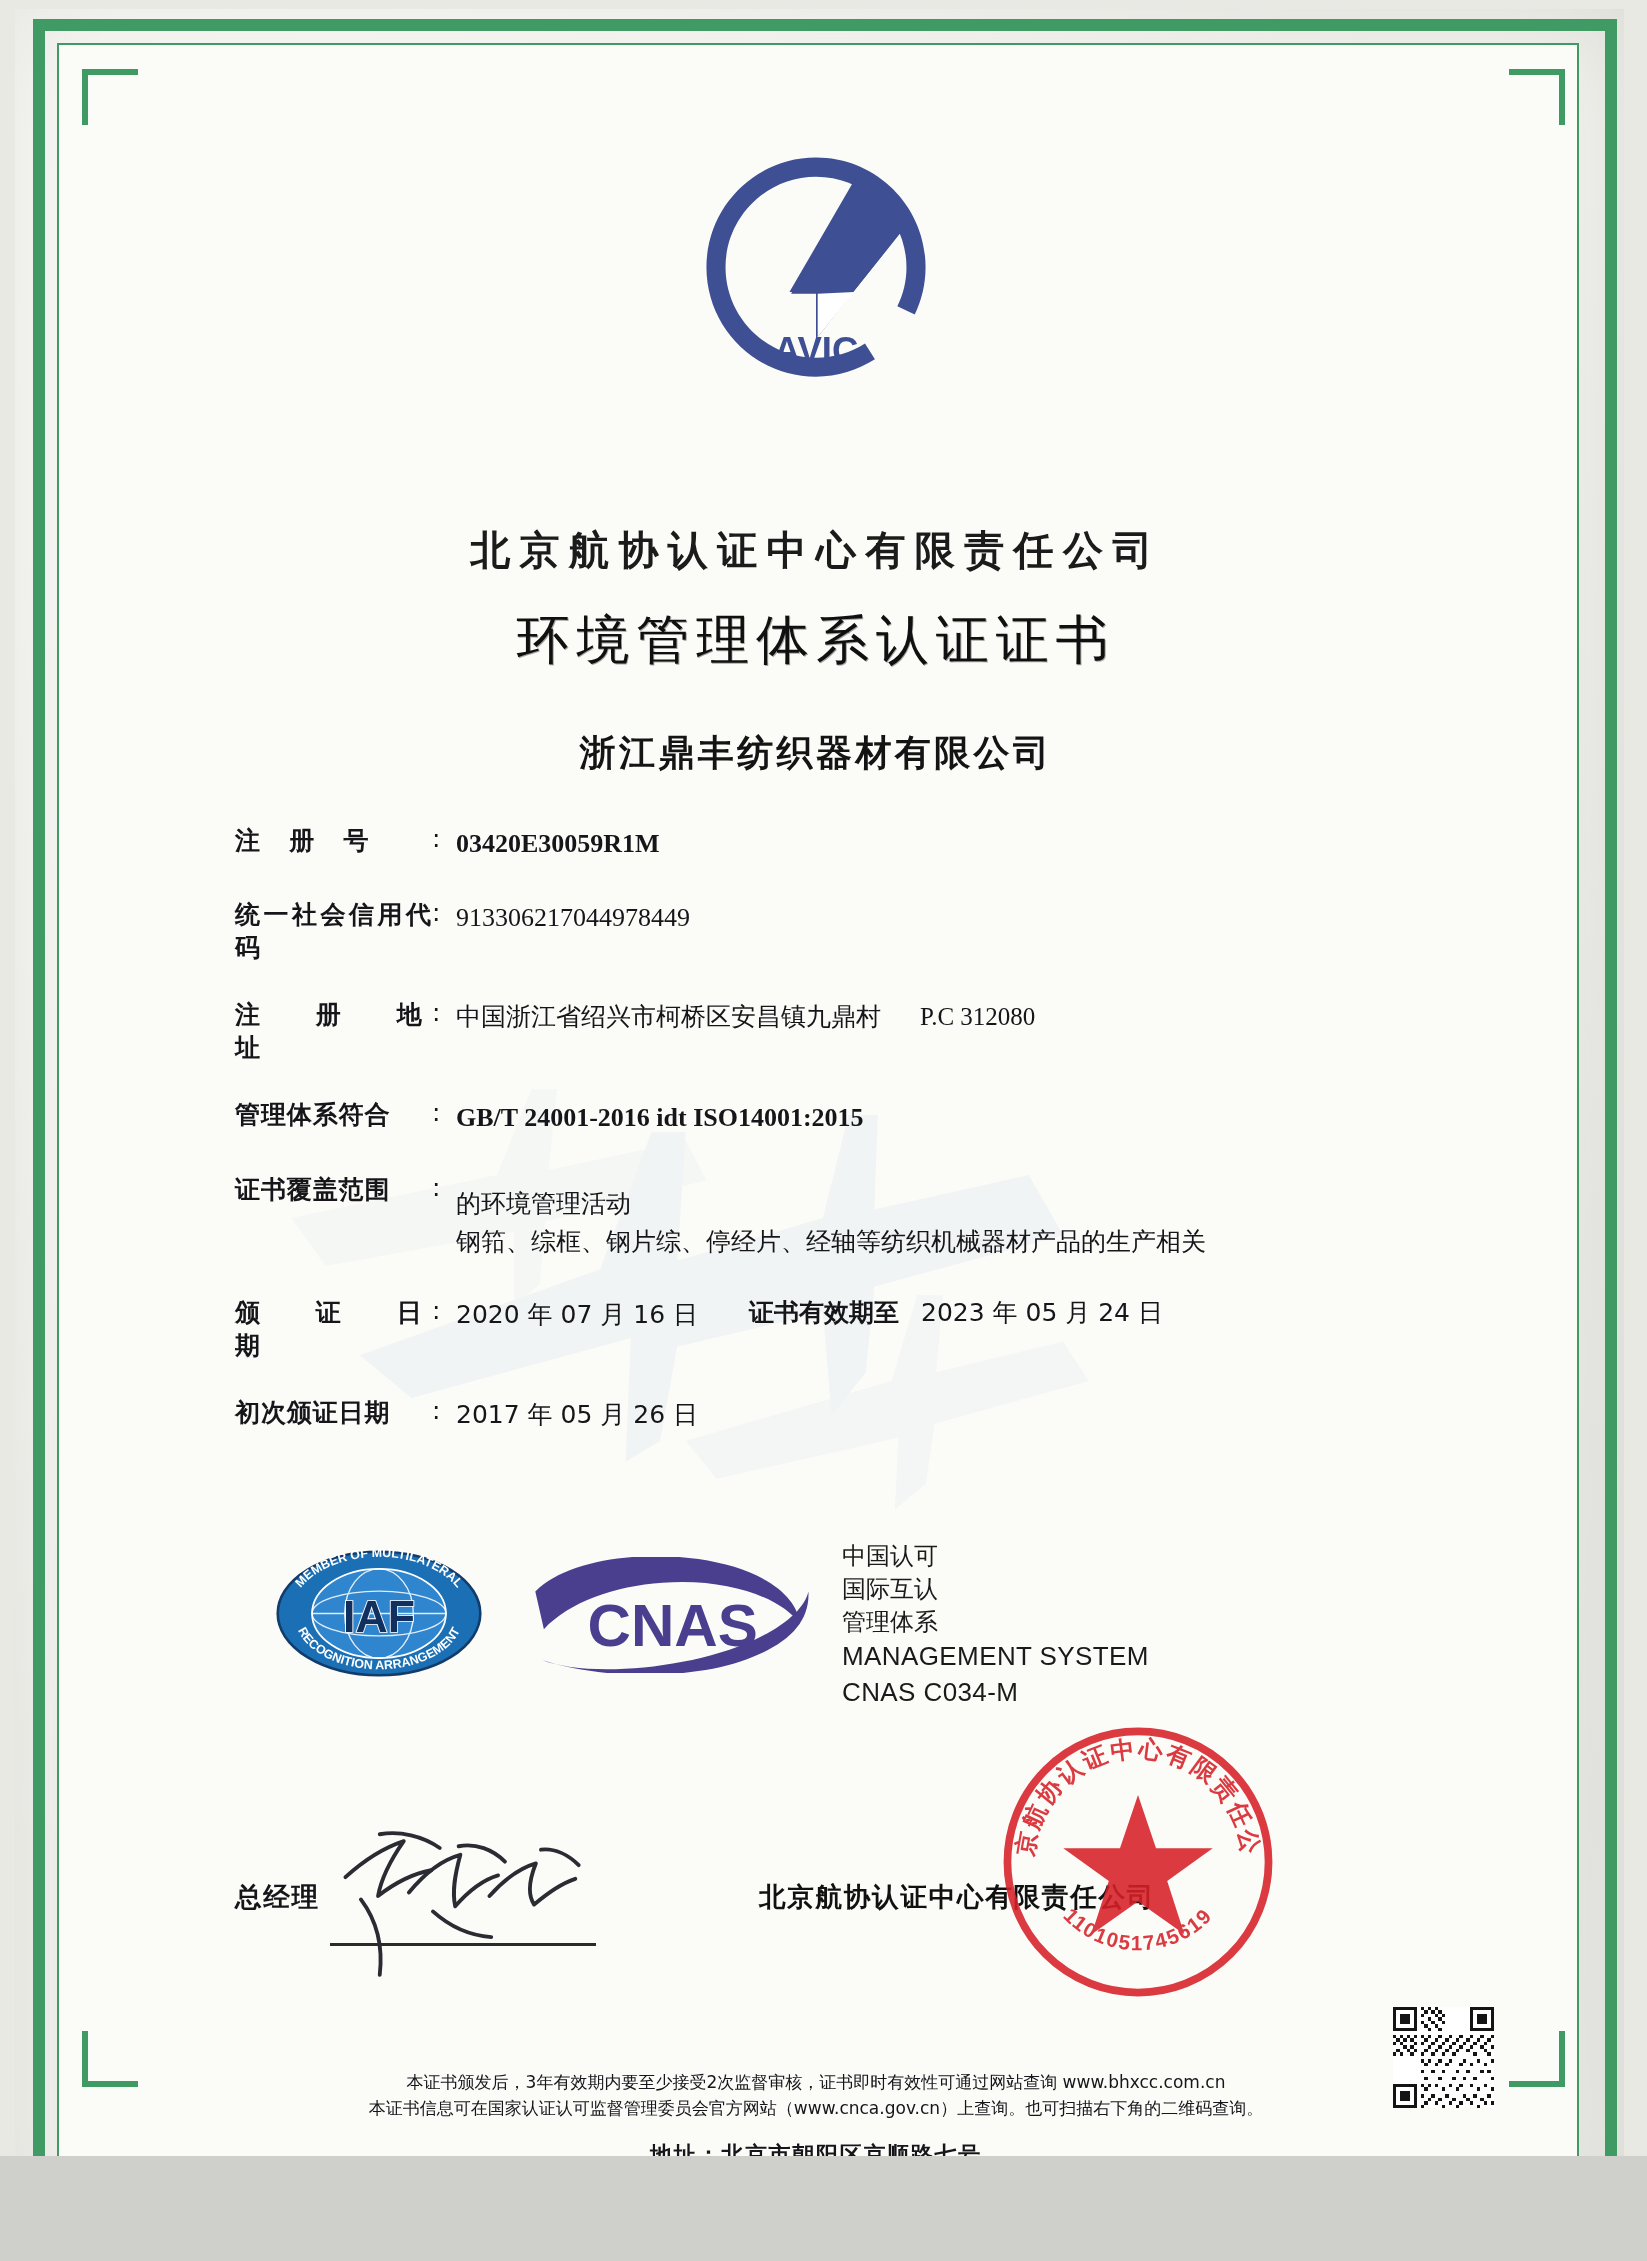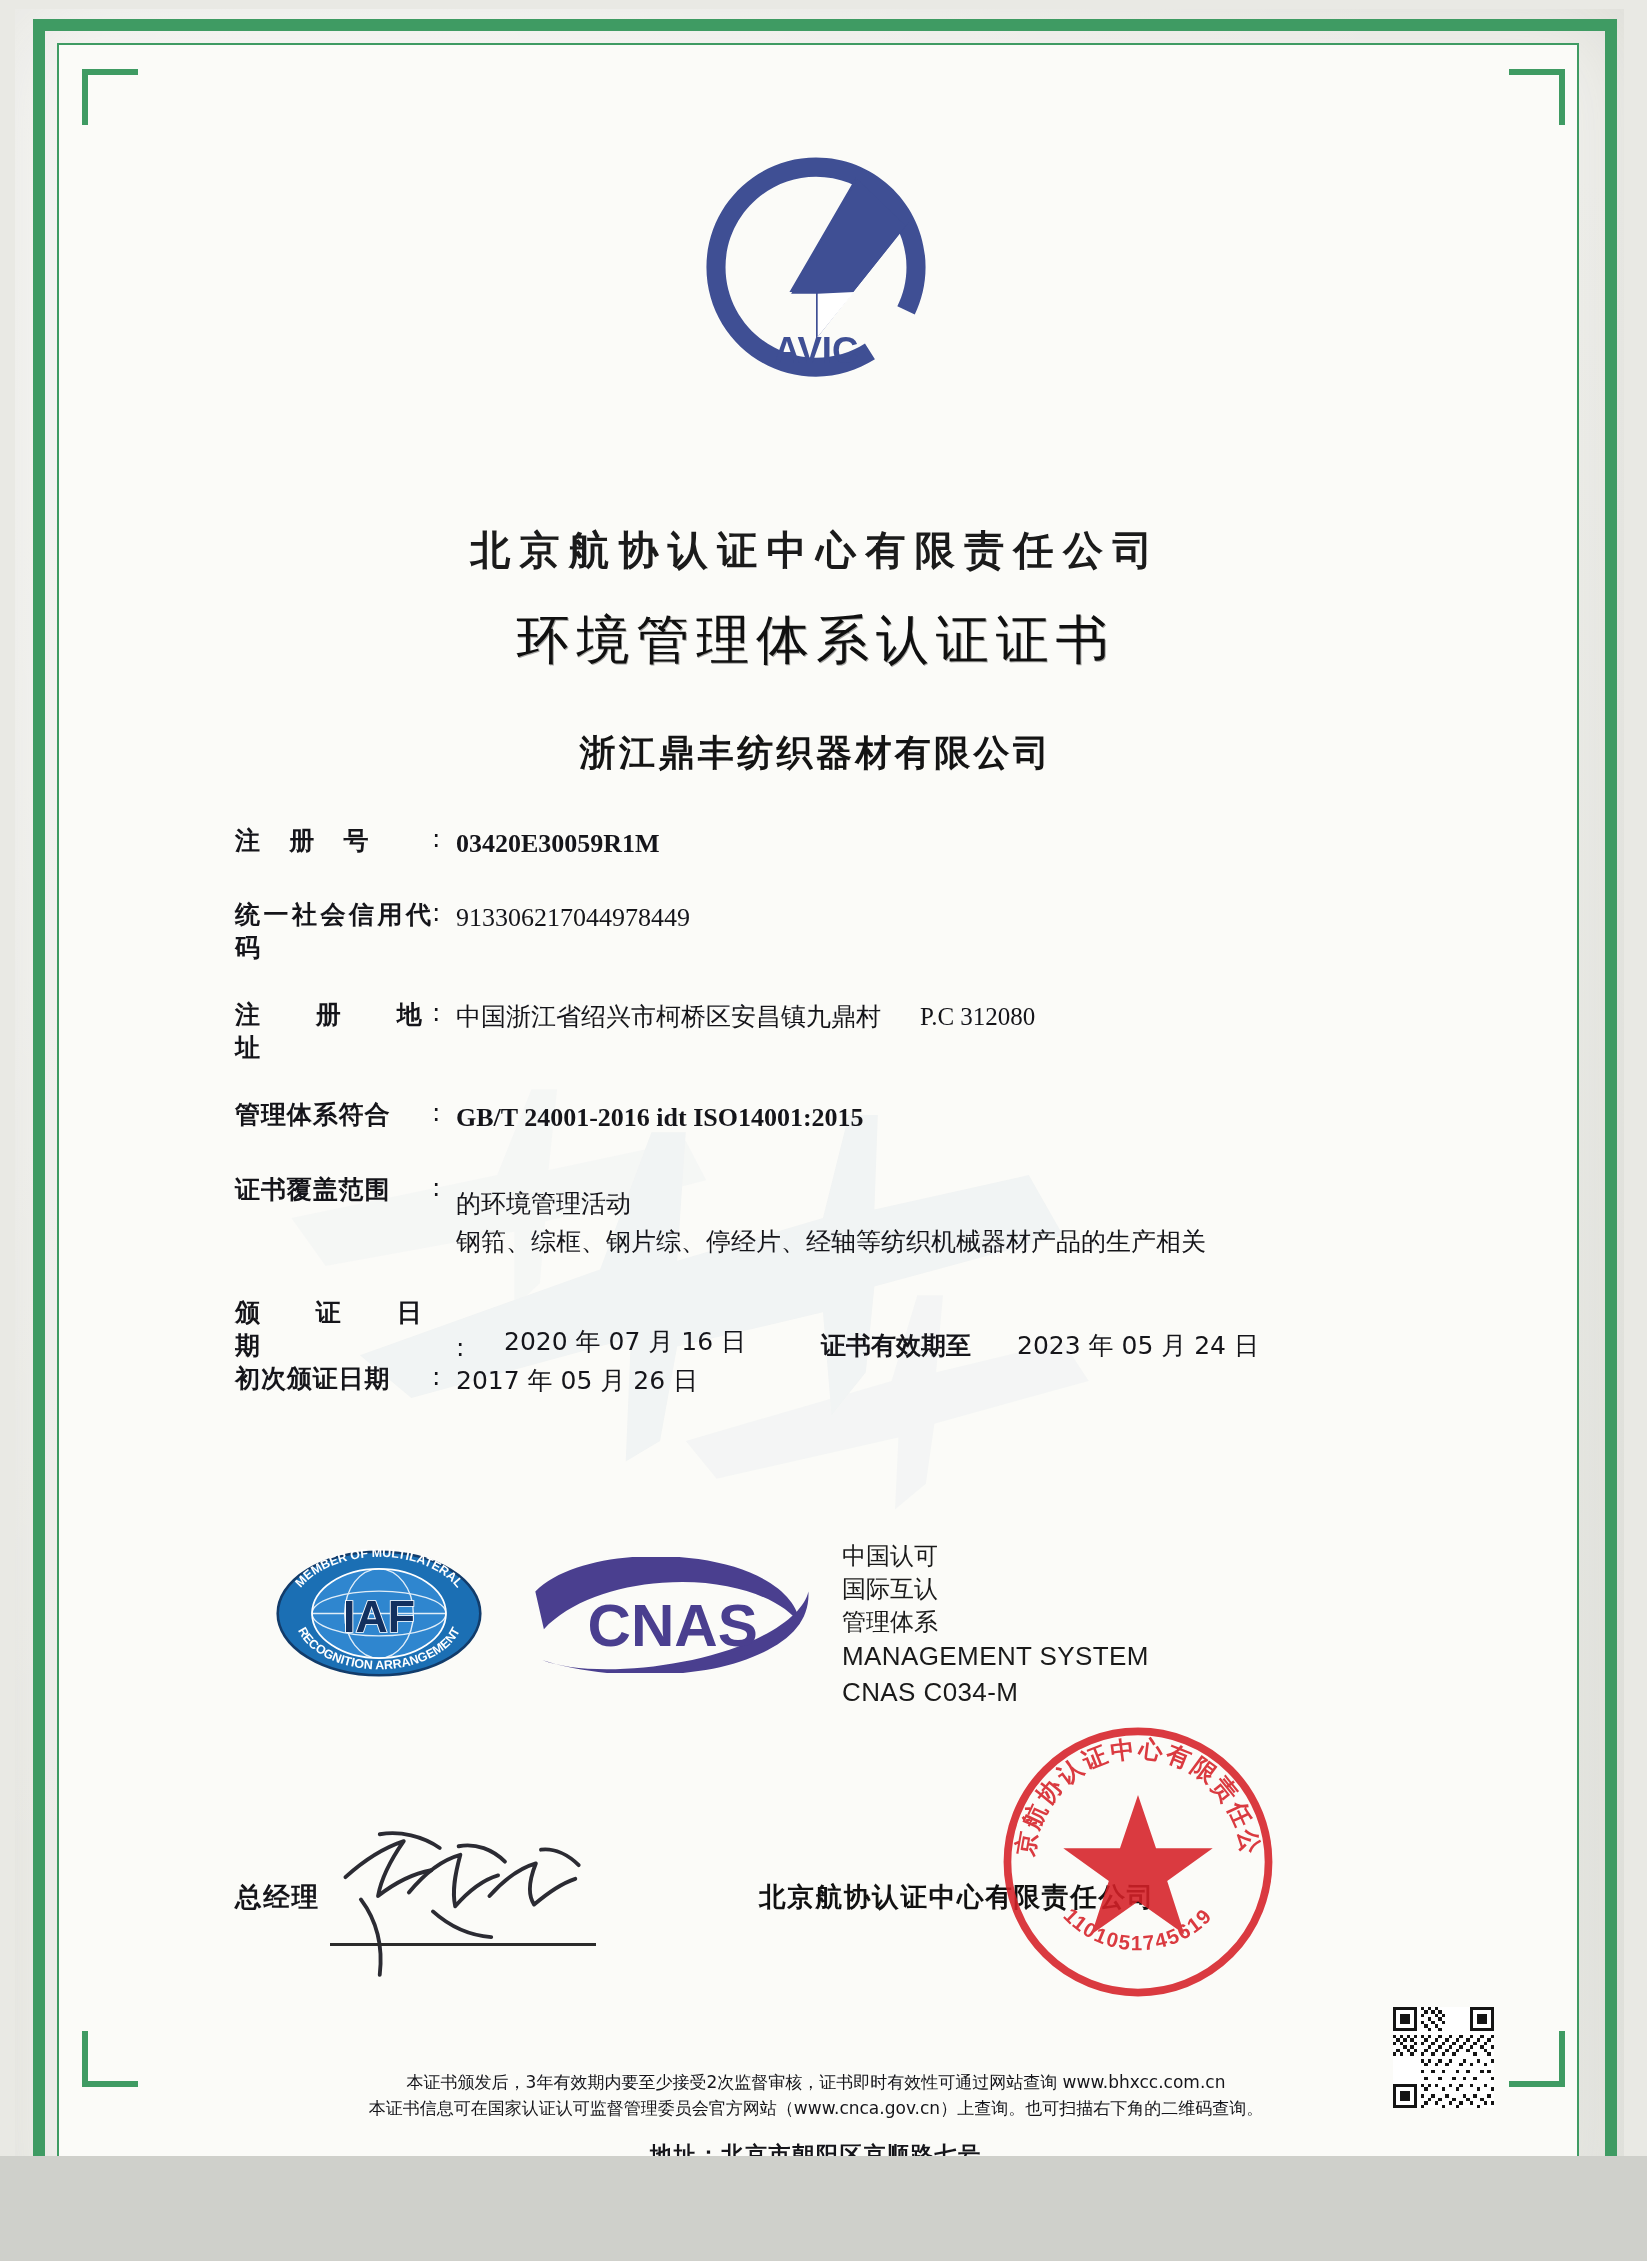--- a/index.html
+++ b/index.html
@@ -78,21 +78,21 @@
   .lbl.spread{letter-spacing:10.3px;}
   .colon{width:24px;flex:0 0 24px;font-size:25px;font-family:"DejaVu Sans",sans-serif;color:#15151a;}
   .val{
     font-size:25px;color:#15151a;font-family:"DejaVu Sans", sans-serif;
     line-height:1.55;
   }
   .val.bold{font-weight:700;font-family:"Liberation Serif",serif;font-size:26px;}
   .val.mono{font-family:"Liberation Serif",serif;font-size:26px;}
   .scope-line2{margin-top:12px;}
 
-  .date-row{display:flex;align-items:flex-end;gap:24px;}
+  .date-row{display:flex;align-items:flex-start;margin-bottom:34px;}
   .date-row .second-lbl{
     font-size:25px;font-family:"DejaVu Sans",sans-serif;color:#15151a;
     margin-left:51px;font-weight:600;
   }
   .date-row .second-val{font-size:25px;font-family:"DejaVu Sans",sans-serif;color:#15151a;margin-left:22px;}
 
   
   .accred{position:absolute;left:219px;top:1497px;width:1115px;height:189px;}
   .iaf{position:absolute;left:0;top:8.6px;width:206px;height:129px;}
   .cnas{position:absolute;left:249px;top:17px;width:292px;height:116px;}

